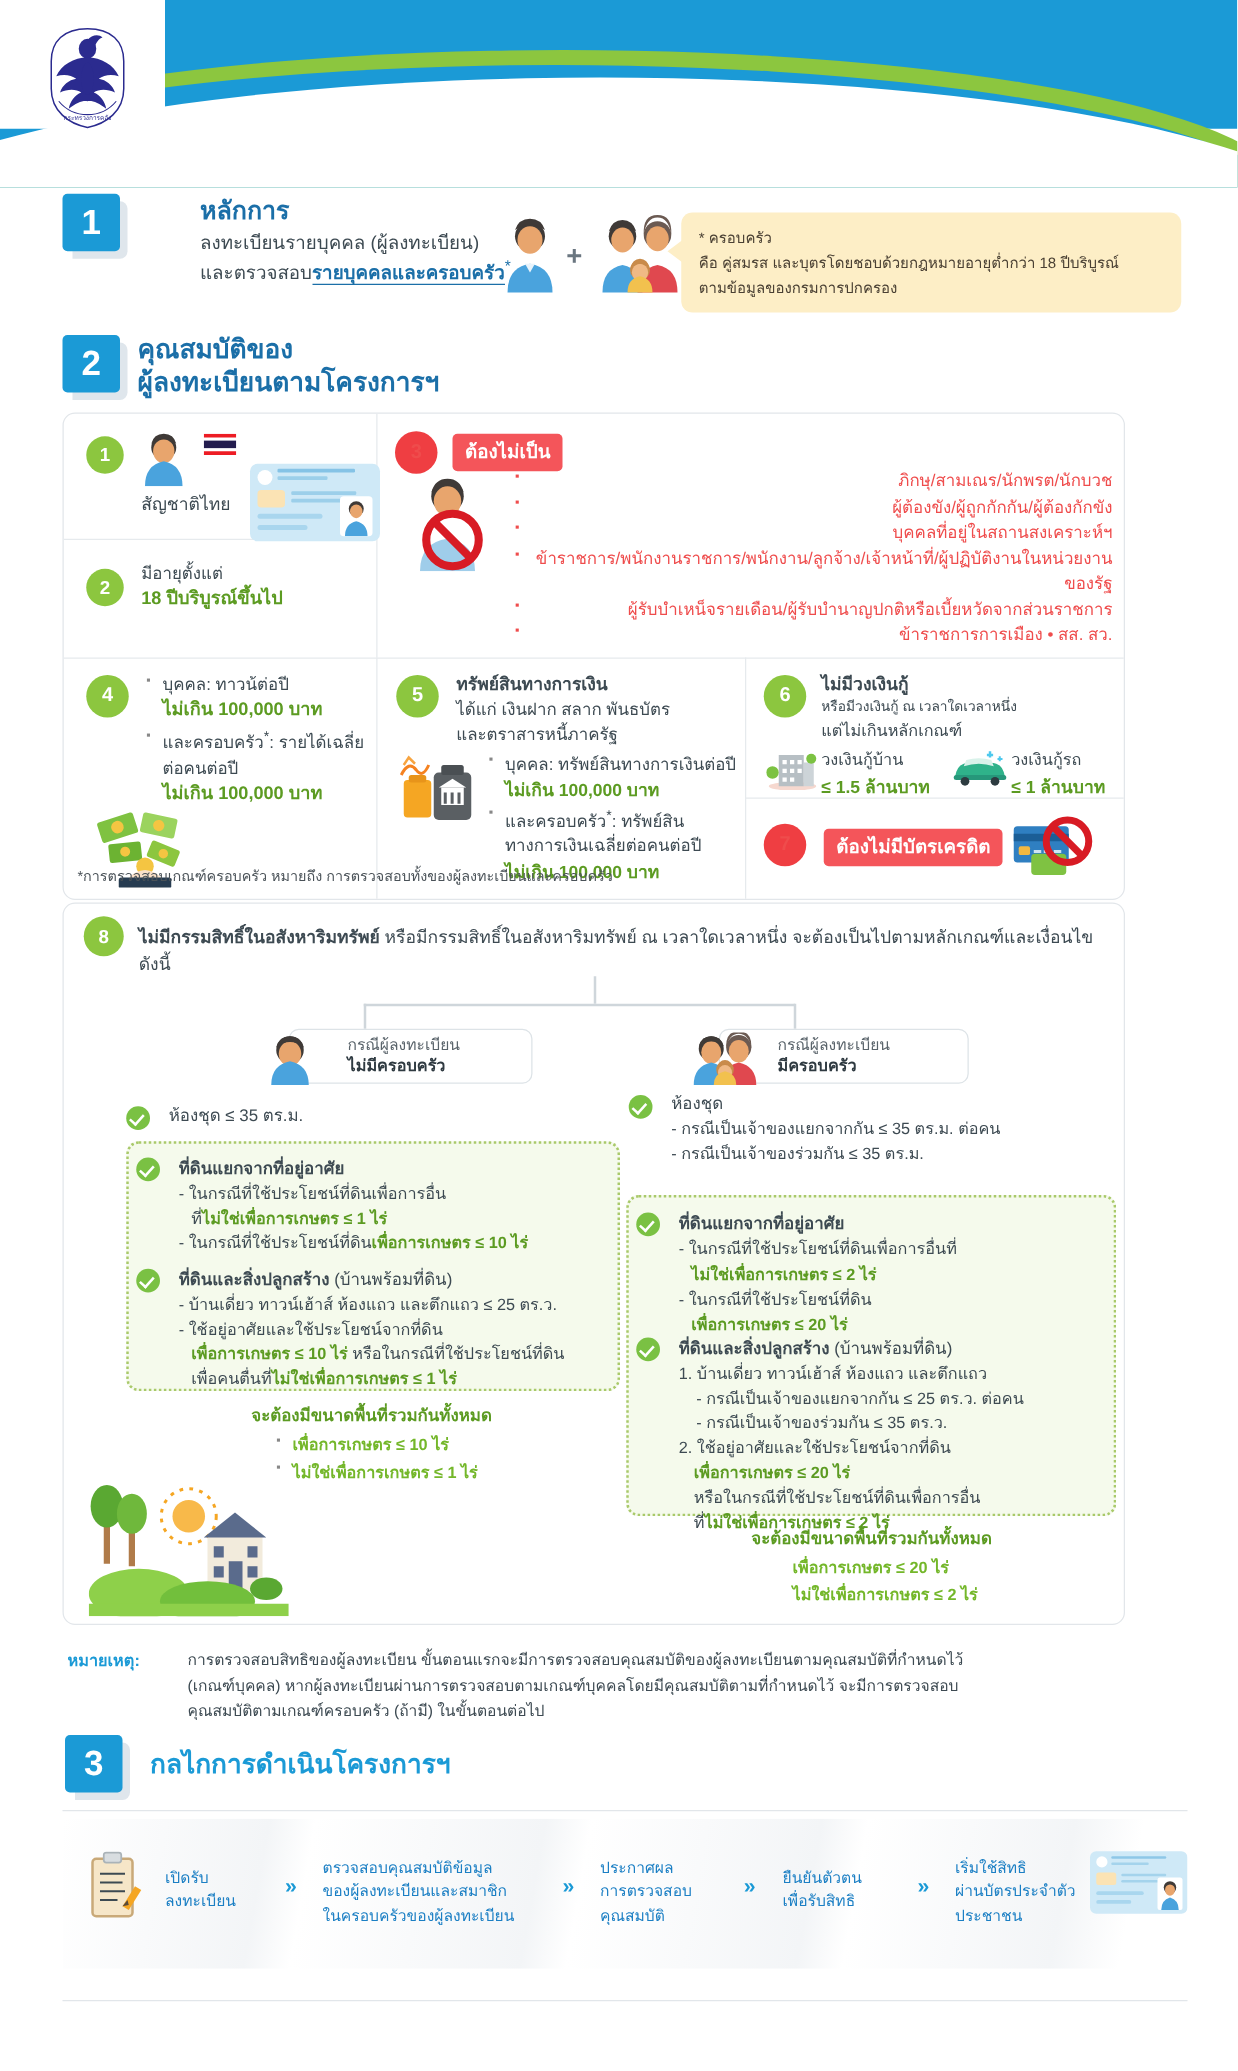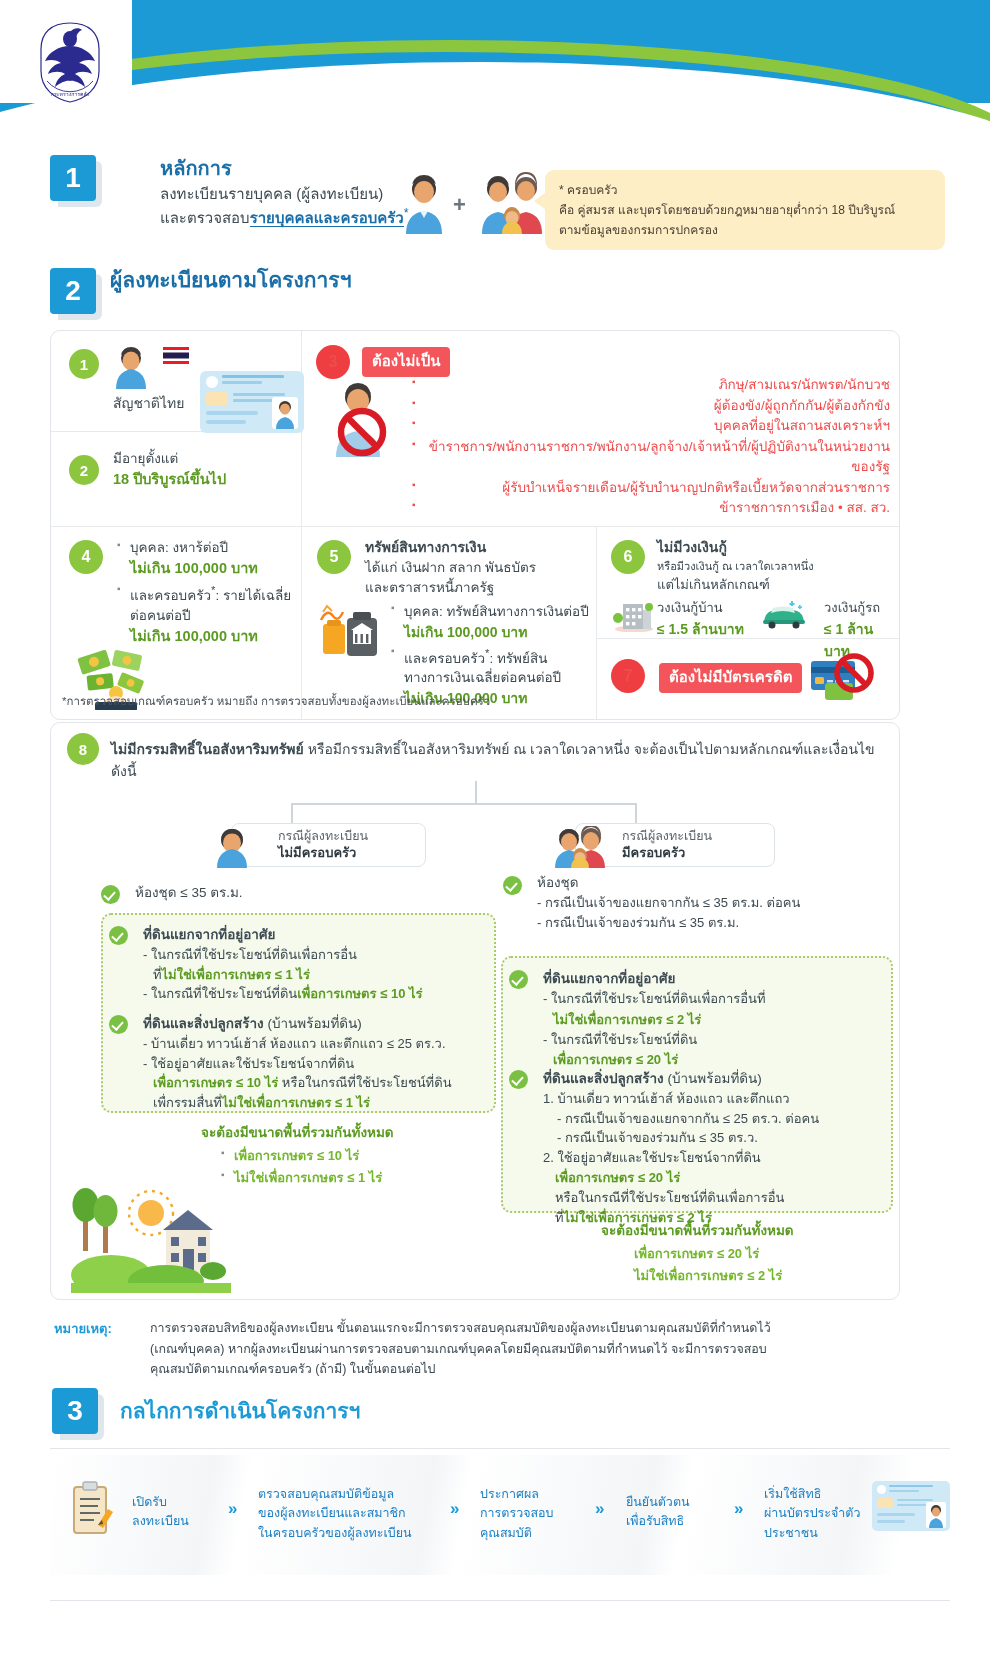--- a/index.html
+++ b/index.html
@@ -192,20 +192,21 @@
       <div class="c2">คือ คู่สมรส และบุตรโดยชอบด้วยกฎหมายอายุต่ำกว่า 18 ปีบริบูรณ์</div>
       <div class="c2">ตามข้อมูลของกรมการปกครอง</div>
     </div>
   </div>
 
   <div class="secnum" style="left:50px; top:268px;">
     <div class="shadow"></div>
     <div class="box">2</div>
   </div>
   <div style="position:absolute;left:110px;top:266px;font-size:21px;font-weight:bold;color:#1b6fa8;line-height:1.3;">
+    <div>คุณสมบัติของ</div>
     <div>ผู้ลงทะเบียนตามโครงการฯ</div>
   </div>
 
   <div class="qual">
     <div class="vline" style="left:250px; top:0; height:195px;"></div>
     <div class="hline" style="left:0; top:100px; width:250px;"></div>
     <div class="hline" style="left:0; top:195px; width:850px;"></div>
     <div class="vline" style="left:250px; top:195px; height:195px;"></div>
     <div class="vline" style="left:545px; top:195px; height:195px;"></div>
     <div class="hline" style="left:545px; top:307px; width:305px;"></div>
@@ -271,21 +272,21 @@
         <li>ข้าราชการ/พนักงานราชการ/พนักงาน/ลูกจ้าง/เจ้าหน้าที่/ผู้ปฏิบัติงานในหน่วยงานของรัฐ</li>
         <li>ผู้รับบำเหน็จรายเดือน/ผู้รับบำนาญปกติหรือเบี้ยหวัดจากส่วนราชการ</li>
         <li>ข้าราชการการเมือง  •  สส. สว.</li>
       </ul>
     </div>
 
     <div class="qcell" style="left:14px; top:205px; width:236px; height:178px;">
       <div class="cnum green" style="position:absolute;left:4px;top:4px;width:34px;height:34px;border-radius:17px;font-size:16px;">4</div>
       <ul class="dots txt" style="position:absolute;left:52px;top:2px;width:180px;line-height:1.5;">
         <li>
-          <span>บุคคล: งหาร้ต่อปี</span><br>
+          <span>บุคคล: ทาวน้ต่อปี</span><br>
           <span class="gdk" style="font-size:14.5px;">ไม่เกิน 100,000 บาท</span>
         </li>
         <li style="margin-top:2px;">
           <span>และครอบครัว</span><sup>*</sup><span>: รายได้เฉลี่ย</span><br>
           <span>ต่อคนต่อปี</span><br>
           <span class="gdk" style="font-size:14.5px;">ไม่เกิน 100,000 บาท</span>
         </li>
       </ul>
       <svg width="92" height="62" viewBox="0 0 92 62" style="position:absolute;left:8px;top:112px;">
         <g transform="rotate(-18 20 14)">
@@ -377,21 +378,21 @@
         <rect x="2" y="20" width="42" height="4" rx="2" fill="#26977a"></rect>
         <circle cx="11" cy="25" r="3.5" fill="#2d3b40"></circle>
         <circle cx="35" cy="25" r="3.5" fill="#2d3b40"></circle>
         <g fill="#4ec9ee">
           <rect x="30" y="1" width="2" height="5"></rect>
             <rect x="28.5" y="3" width="5" height="2"></rect>
           <rect x="38" y="5" width="1.6" height="4"></rect>
             <rect x="37" y="6.4" width="4" height="1.6"></rect>
         </g>
       </svg>
-      <div style="position:absolute;left:200px;top:62px;margin-left:15px;">
+      <div style="position:absolute;left:200px;top:62px;">
         <div class="txt" style="font-size:13px;">วงเงินกู้รถ</div>
         <div class="gdk" style="font-size:14px;">≤ 1 ล้านบาท</div>
       </div>
     </div>
 
     <div class="qcell" style="left:558px; top:318px; width:284px; height:60px;">
       <div class="cnum red" style="position:absolute;left:2px;top:10px;width:34px;height:34px;border-radius:17px;font-size:16px;">7</div>
       <div style="position:absolute;left:50px;top:14px;">
         <span class="badge-red">ต้องไม่มีบัตรเครดิต</span>
       </div>
@@ -475,21 +476,21 @@
         <div class="txt" style="font-size:13px;padding-left:10px;"><span>ที่</span><span class="gdk">ไม่ใช่เพื่อการเกษตร ≤ 1 ไร่</span></div>
         <div class="txt" style="font-size:13px;"><span>- ในกรณีที่ใช้ประโยชน์ที่ดิน</span><span class="gdk">เพื่อการเกษตร ≤ 10 ไร่</span></div>
       </div>
 
       <div class="chk" style="left:0; top:92px;"></div>
       <div style="position:absolute;left:34px;top:89px;width:350px;">
         <div style="font-size:13.5px;color:#3d4a52;"><span class="bold">ที่ดินและสิ่งปลูกสร้าง</span><span> (บ้านพร้อมที่ดิน)</span></div>
         <div class="txt" style="font-size:13px;">- บ้านเดี่ยว ทาวน์เฮ้าส์ ห้องแถว และตึกแถว ≤ 25 ตร.ว.</div>
         <div class="txt" style="font-size:13px;">- ใช้อยู่อาศัยและใช้ประโยชน์จากที่ดิน</div>
         <div class="txt" style="font-size:13px;padding-left:10px;"><span class="gdk">เพื่อการเกษตร ≤ 10 ไร่</span><span> หรือในกรณีที่ใช้ประโยชน์ที่ดิน</span></div>
-        <div class="txt" style="font-size:13px;padding-left:10px;"><span>เพื่กรรมสื่นที่</span><span class="gdk">ไม่ใช่เพื่อการเกษตร ≤ 1 ไร่</span></div>
+        <div class="txt" style="font-size:13px;padding-left:10px;"><span>เพื่อคนตื่นที่</span><span class="gdk">ไม่ใช่เพื่อการเกษตร ≤ 1 ไร่</span></div>
       </div>
     </div>
 
     <div style="position:absolute;left:150px;top:398px;width:300px;">
       <div class="gdk" style="font-size:13.5px;">จะต้องมีขนาดพื้นที่รวมกันทั้งหมด</div>
       <ul class="dots" style="margin-top:2px;color:#74b72a;font-size:13px;font-weight:bold;line-height:1.7;padding-left:20px;list-style:none;">
         <li style="position:relative;padding-left:13px;">เพื่อการเกษตร ≤ 10 ไร่</li>
         <li style="position:relative;padding-left:13px;">ไม่ใช่เพื่อการเกษตร ≤ 1 ไร่</li>
       </ul>
     </div>

